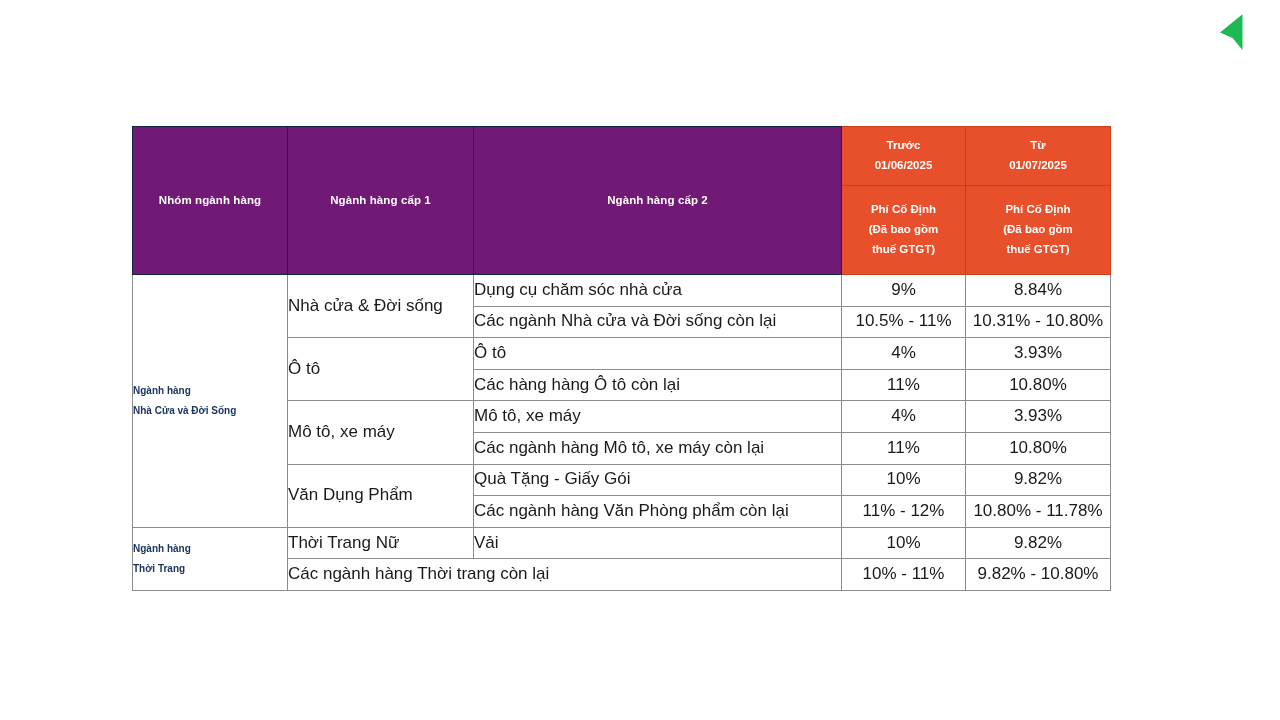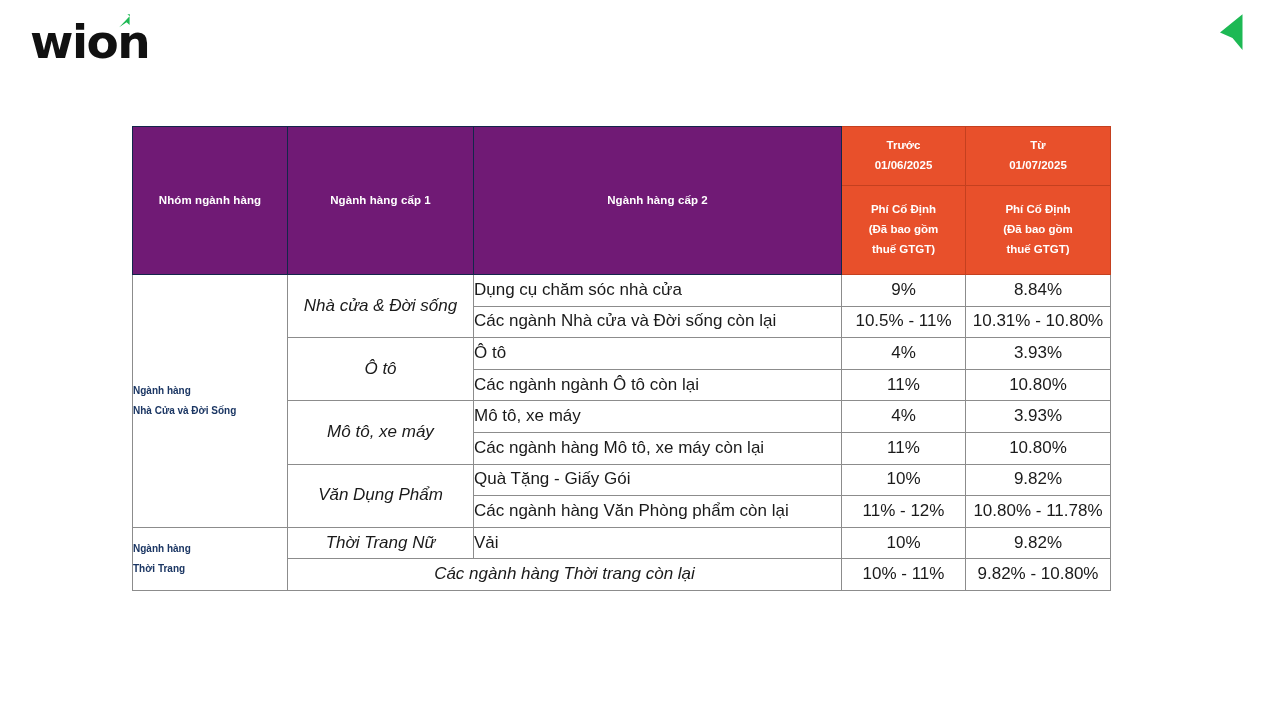--- a/index.html
+++ b/index.html
@@ -108,23 +108,22 @@
   td.group-cell {
     color: #1b3663;
     font-weight: 700;
     font-size: 10px;
     text-align: left;
     padding: 0 0 0 10px;
     line-height: 1.95;
   }
   td.group-cell .gl { display: block; white-space: nowrap; }
   td.lvl1-cell {
-    text-align: center;
+    text-align: left;
     padding: 0 0 0 9px;
-    font-style: italic;
   }
   td.lvl2-cell {
     text-align: left;
     padding: 0 0 0 9px;
   }
   td.pct-cell {
     text-align: center;
     white-space: nowrap;
   }
 
@@ -133,27 +132,20 @@
   col.c-lvl1  { width: 186px; }
   col.c-lvl2  { width: 368px; }
   col.c-old   { width: 124px; }
   col.c-new   { width: 145px; }
 </style>
 </head>
 <body>
 
 <div id="brand-bar">
 
-  <div id="logo-wrap">
-    <div id="logo-text">wion</div>
-    <svg id="logo-spark" viewBox="0 0 16 16">
-      <path d="M3.2 14.2 L13.6 3.3 L13.6 12.0 L10.6 9.2 Z" fill="#1db954"></path>
-      <path d="M11.4 1.2 L13.9 1.2 L13.9 3.2 Z" fill="#1db954"></path>
-    </svg>
-  </div>
 
   <svg id="corner-arrow" viewBox="0 0 34 40">
     <path d="M2 20.5 L24.5 2.2 L24.5 38 L14.5 26 Z" fill="#1db954"></path>
   </svg>
 
 </div>
 
 <div id="fee-table-wrap">
   <table class="fee-table">
     <colgroup>
@@ -210,21 +202,21 @@
         <td class="cell pct-cell">10.31% - 10.80%</td>
       </tr>
 
       <tr>
         <td class="cell lvl1-cell" rowspan="2">Ô tô</td>
         <td class="cell lvl2-cell">Ô tô</td>
         <td class="cell pct-cell">4%</td>
         <td class="cell pct-cell">3.93%</td>
       </tr>
       <tr>
-        <td class="cell lvl2-cell">Các ngành ngành Ô tô còn lại</td>
+        <td class="cell lvl2-cell">Các hàng hàng Ô tô còn lại</td>
         <td class="cell pct-cell">11%</td>
         <td class="cell pct-cell">10.80%</td>
       </tr>
 
       <tr>
         <td class="cell lvl1-cell" rowspan="2">Mô tô, xe máy</td>
         <td class="cell lvl2-cell">Mô tô, xe máy</td>
         <td class="cell pct-cell">4%</td>
         <td class="cell pct-cell">3.93%</td>
       </tr>

